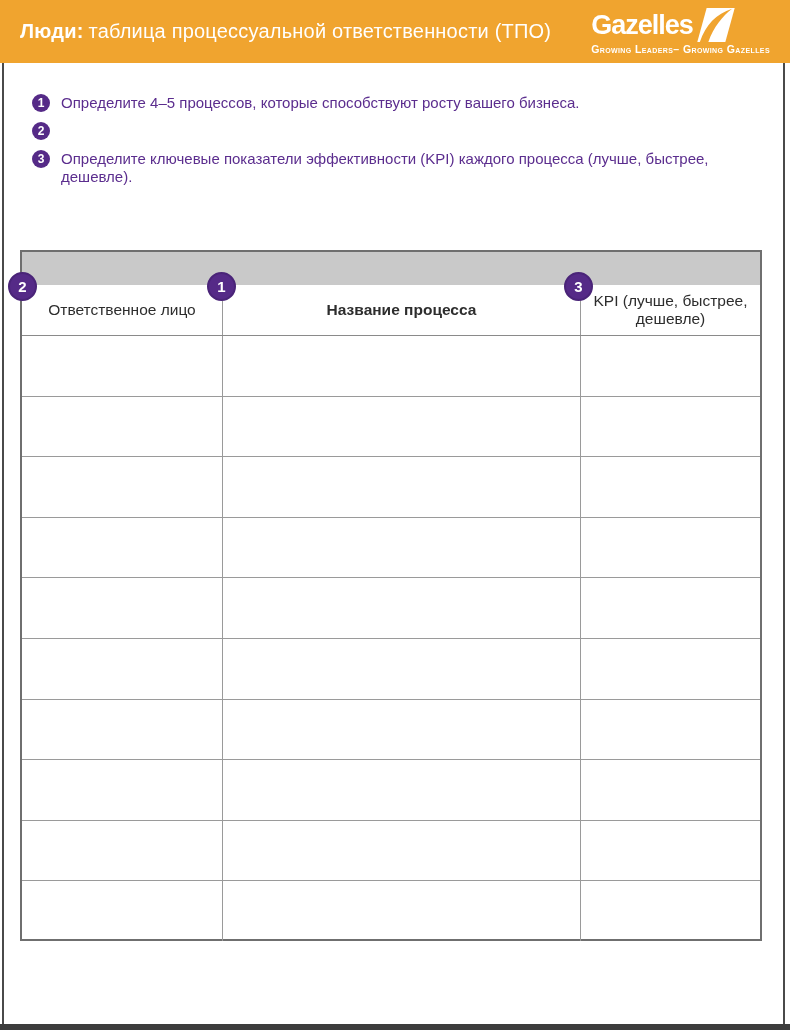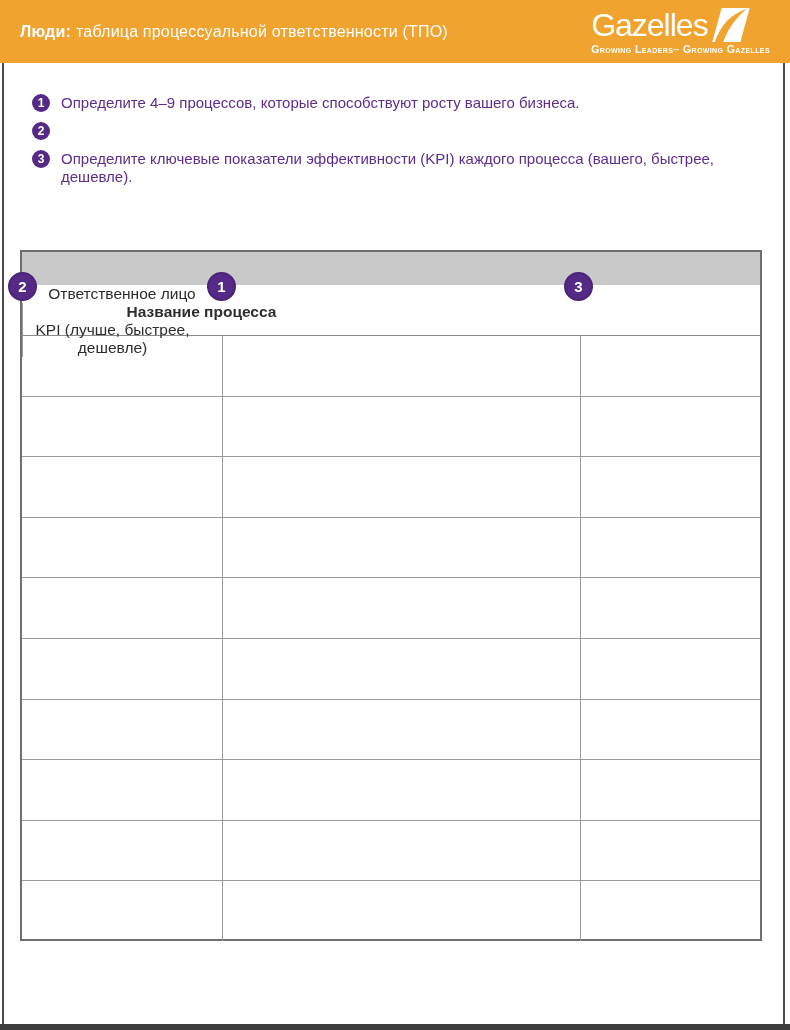--- a/index.html
+++ b/index.html
@@ -21,28 +21,28 @@
   .frame-bottom{ position: absolute; left: 0; right: 0; bottom: 0; height: 6px; background: #3c3c3c; }
 
   
   .header {
     position: absolute; top: 0; left: 0; right: 0; height: 63px;
     background: #F0A42F;
     display: flex; align-items: center; justify-content: space-between;
     padding: 0 20px 0 20px;
     z-index: 3;
   }
-  .title { color: #ffffff; font-size: 16px; letter-spacing: 0.2px; white-space: nowrap; }
+  .title { color: #ffffff; font-size: 20px; letter-spacing: 0.2px; white-space: nowrap; }
   .title .t-bold { font-weight: bold; }
   .title .t-rest { font-weight: normal; margin-left: 5px; }
 
   .logo { display: flex; flex-direction: column; align-items: flex-start; margin-top: 2px; }
   .logo-top { display: flex; align-items: flex-start; }
   .logo-word {
-    color: #ffffff; font-weight: normal; font-size: 32px; line-height: 30px;
+    color: #ffffff; font-weight: bold; font-size: 27px; line-height: 30px;
     letter-spacing: -1px;
   }
   .logo-mark { width: 38px; height: 34px; margin-left: 4px; margin-top: -2px; }
   .logo-tagline {
     color: #ffffff; font-size: 10.5px; font-weight: bold;
     font-variant: small-caps; letter-spacing: 0.4px; margin-top: 1px;
     align-self: stretch; text-align: center;
   }
 
   
@@ -58,21 +58,21 @@
   .inst-text { color: #5B2D8E; font-size: 15px; line-height: 18px; }
 
   
   .pac-table {
     position: absolute; top: 250px; left: 20px;
     width: 742px; height: 691px;
     border: 2px solid #6f6f6f;
     background: #ffffff;
   }
   .band { height: 33px; background: #C9C9C9; }
-  .head-row { height: 50px; display: flex; flex-direction: column; }
+  .head-row { height: 50px; display: flex; }
   .head-cell {
     display: flex; align-items: center; justify-content: center; text-align: center;
     color: #2d2d2d; font-size: 15.5px; line-height: 18px; padding: 0 12px;
   }
   .rows { display: flex; flex-direction: column; height: 606px; border-top: 1px solid #8a8a8a; }
   .body-row { flex: 1; display: flex; }
   .body-row + .body-row { border-top: 1px solid #9a9a9a; }
   .cell { height: 100%; }
   .c1 { width: 200px; }
   .c2 { width: 358px; border-left: 1px solid #9a9a9a; font-weight: bold; }
@@ -111,28 +111,28 @@
           <path d="M 3,40 C 10,20 22,7 41,1 C 30,9 19,23 13,40 Z" fill="#F0A42F"></path>
         </svg>
       </div>
       <div class="logo-tagline">Growing Leaders– Growing Gazelles</div>
     </div>
   </div>
 
   <div class="instructions">
     <div class="inst">
       <span class="inst-num">1</span>
-      <span class="inst-text">Определите 4–9 процессов, которые способствуют росту вашего бизнеса.</span>
+      <span class="inst-text">Определите 4–5 процессов, которые способствуют росту вашего бизнеса.</span>
     </div>
     <div class="inst">
       <span class="inst-num">2</span>
     </div>
     <div class="inst">
       <span class="inst-num">3</span>
-      <span class="inst-text">Определите ключевые показатели эффективности (KPI) каждого процесса (вашего, быстрее, дешевле).</span>
+      <span class="inst-text">Определите ключевые показатели эффективности (KPI) каждого процесса (лучше, быстрее, дешевле).</span>
     </div>
   </div>
 
   <div class="pac-table">
     <div class="band"></div>
     <div class="head-row">
       <div class="head-cell c1">Ответственное лицо</div>
       <div class="head-cell c2">Название процесса</div>
       <div class="head-cell c3">KPI (лучше, быстрее, дешевле)</div>
     </div>

